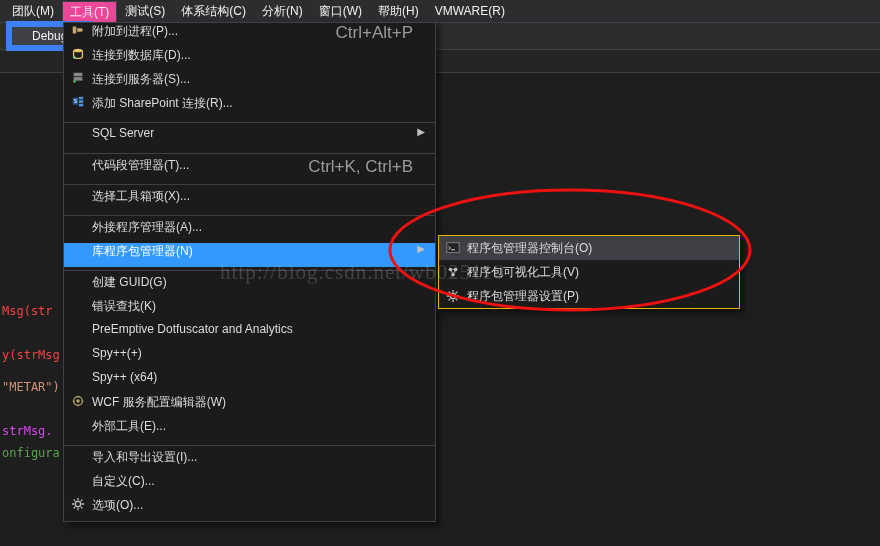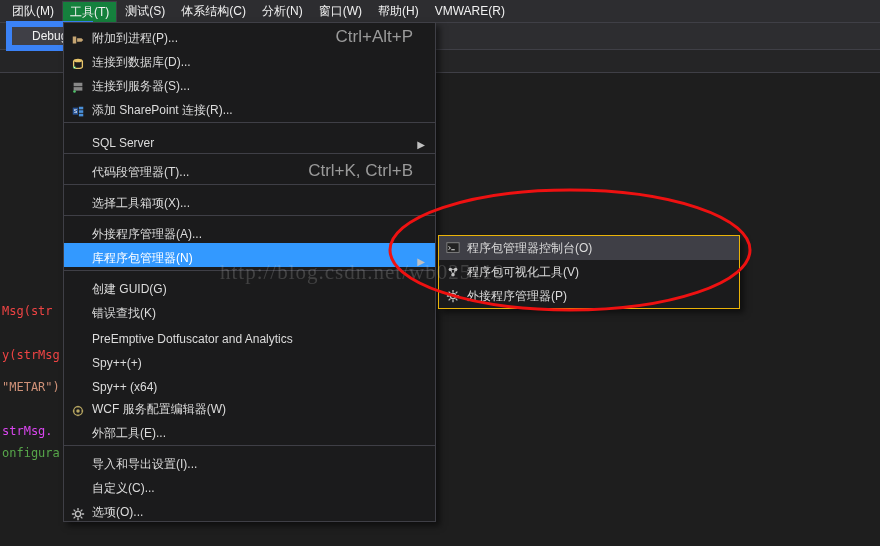--- a/index.html
+++ b/index.html
@@ -1,24 +1,24 @@
 <!DOCTYPE html>
 <html><head>
 <meta charset="utf-8">
 <style>
   html,body{margin:0;padding:0;width:880px;height:546px;background:#1e1e1e;font-family:"Microsoft YaHei","Segoe UI",sans-serif;font-size:12px;color:#dcdcdc;overflow:hidden;position:relative}
   .menubar{display:flex;align-items:center;height:22px;background:#2d2d30;border-bottom:1px solid #3f3f46;padding:0 4px;gap:0}
   .menubar .mi{padding:1px 8px;cursor:pointer;color:#f1f1f1}
-  .menubar .mi.open{background:#15803d;border:1px solid #3f3f46;border-bottom:none;margin-top:1px;padding:2px 7px}
+  .menubar .mi.open{background:#ec4899;border:1px solid #3f3f46;border-bottom:none;margin-top:1px;padding:2px 7px}
   .toolbar{height:26px;background:#2d2d30;border-bottom:1px solid #3f3f46;display:flex;align-items:center;padding:0 6px}
   .btn{background:#3f3f46;border:6px solid #3b82f6;padding:2px 20px;color:#f1f1f1;font-size:12px}
   .divider{width:1px;height:16px;background:#3f3f46;margin:0 6px}
   .bar3{height:22px;background:#252526;border-bottom:1px solid #3f3f46}
   .dropdown{position:absolute;top:22px;left:63px;width:371px;background:#1b1b1c;border:1px solid #3f3f46;box-shadow:4px 4px 6px rgba(0,0,0,.5);z-index:10}
-  .dropdown .row{display:flex;align-items:flex-end;height:24px;padding:0 10px 0 0;position:relative}
+  .dropdown .row{display:flex;align-items:flex-start;height:24px;padding:0 10px 0 0;position:relative}
   .dropdown .row.hl{background:#3399ff;color:#fff}
   .dropdown .iconcol{width:28px;display:flex;justify-content:center;align-items:center}
   .dropdown .label{flex:1;white-space:nowrap;overflow:hidden}
   .dropdown .shortcut{color:#9a9a9a;font-size:17px;padding-left:20px}
   .dropdown .arrow{width:12px;text-align:right;color:#c0c0c0;font-size:10px}
   .dropdown .sep{height:1px;background:#3f3f46;margin:3px 0;padding:0}
   .submenu{position:absolute;top:235px;left:438px;width:300px;background:#1b1b1c;border:1px solid #eab308;box-shadow:4px 4px 6px rgba(0,0,0,.5);z-index:11}
   .submenu .row{display:flex;align-items:center;height:24px;padding:0 10px 0 0}
   .submenu .row.hl{background:#3f3f46}
   .submenu .iconcol{width:28px;display:flex;justify-content:center;align-items:center}
@@ -226,21 +226,21 @@
       </div>
       <div class="label">程序包可视化工具(V)</div>
     </div>
     <div class="row">
       <div class="iconcol">
         <svg class="ic" viewBox="0 0 16 16">
           <circle cx="8" cy="8" r="3" fill="none" stroke="#c0c0c0" stroke-width="1.5"></circle>
           <path d="M8 1v3M8 12v3M1 8h3M12 8h3M3 3l2 2M11 11l2 2M3 13l2-2M11 5l2-2" stroke="#c0c0c0" stroke-width="1.5"></path>
         </svg>
       </div>
-      <div class="label">外接程序管理器(P)</div>
+      <div class="label">程序包管理器设置(P)</div>
     </div>
   </div>
 
 <div class="watermark">http://blog.csdn.net/wb025110</div>
 
 <svg class="redov" viewBox="0 0 380 140">
   <ellipse cx="190" cy="70" rx="180" ry="60" fill="none" stroke="#e11" stroke-width="3"></ellipse>
 </svg>
 
 </body></html>

